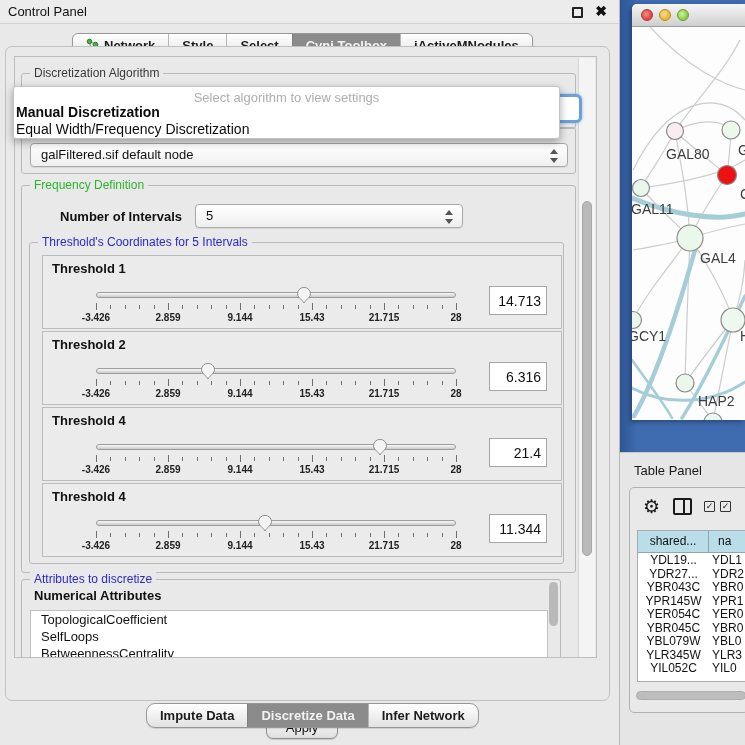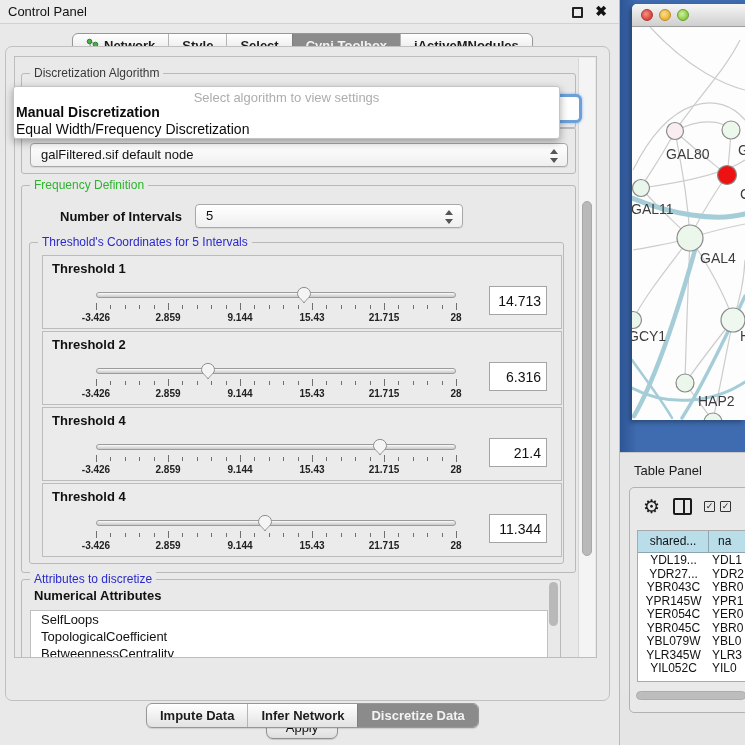--- a/index.html
+++ b/index.html
@@ -356,51 +356,51 @@
           </div>
           <input class="val-input" value="11.344" style="">
         </div>
       </div>
     </div>
 
     <div class="groupbox" style="left:6px; top:522px; width:540px; height:90px;">
       <span class="group-title t-blue">Attributes to discretize</span>
       <span style="position:absolute; left:4px; top:8px; font-size:13px; font-weight:bold; color:#111;margin-left:8px;">Numerical Attributes</span>
       <div id="attr-list">
+          <div class="list-item">TopologicalCoefficient</div>
           <div class="list-item">SelfLoops</div>
-          <div class="list-item">TopologicalCoefficient</div>
           <div class="list-item">BetweennessCentrality</div>
         </div>
       <div id="attr-scroll"></div>
     </div>
 
     <div class="vscrollbar">
       <div class="vthumb" style="top:143px; height:355px;"></div>
     </div>
   </div>
 
   <div id="combo-focus-frag"></div>
 
   <div id="algo-popup">
     <div class="popup-placeholder">Select algorithm to view settings</div>
     <div class="popup-item" style="top:17px; font-weight:bold;">Manual Discretization</div>
     <div class="popup-item" style="top:34px;">Equal Width/Frequency Discretization</div>
   </div>
 
   <button class="push-btn" style="left:266px; top:672px; width:72px;">Apply</button>
 
-  <div class="seg-tabs" style="left:146px; top:703px;">
+  <div class="seg-tabs" style="left:146px; top:703px;border-radius:9px;">
     <div class="seg">
         <span>Impute Data</span>
       </div>
+    <div class="seg sel">
+        <span>Discretize Data</span>
+      </div>
     <div class="seg">
         <span>Infer Network</span>
-      </div>
-    <div class="seg sel">
-        <span>Discretize Data</span>
       </div>
   </div>
 </div>
 
 <div id="desktop"></div>
 
 <div id="net-window">
   <div id="net-titlebar">
     <span class="tl red"></span>
     <span class="tl yellow"></span>

